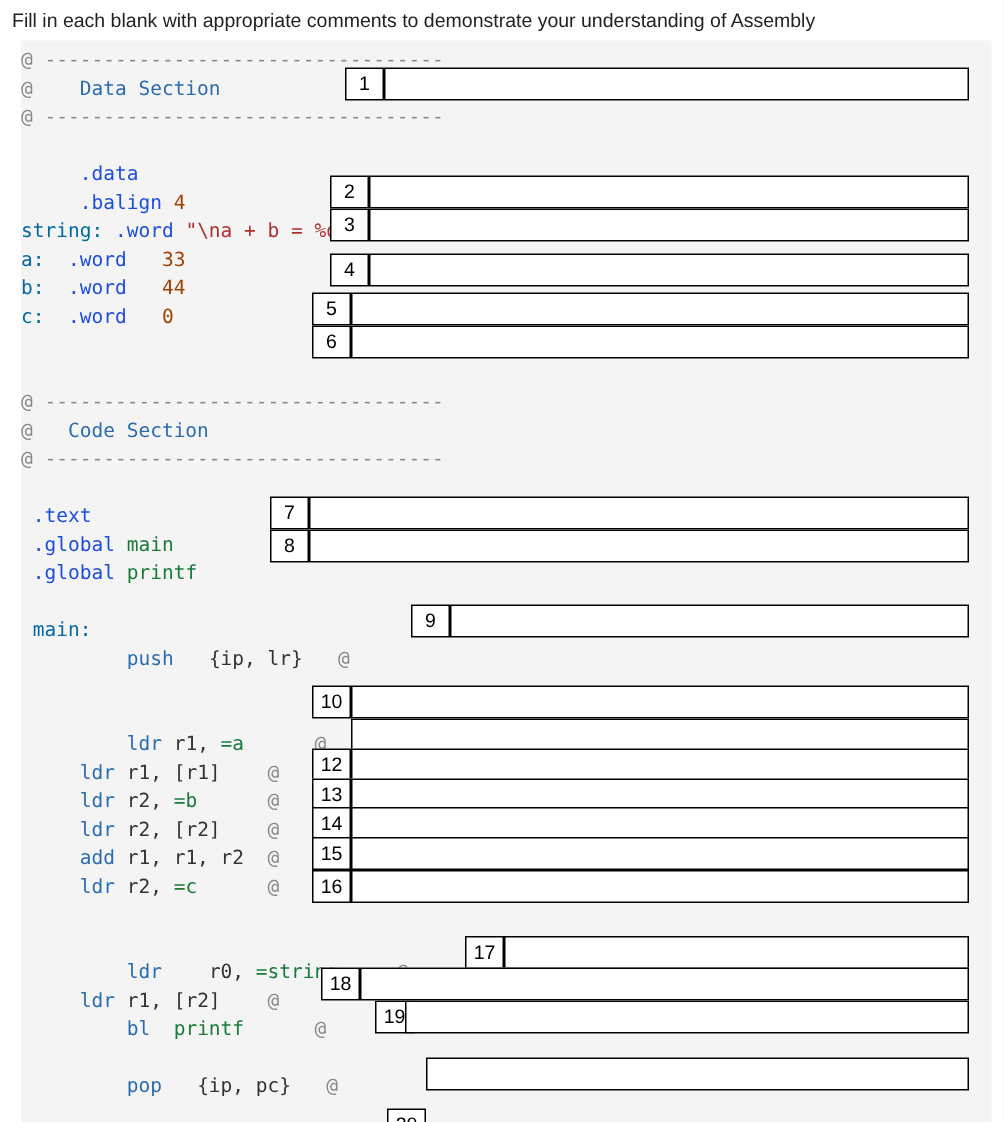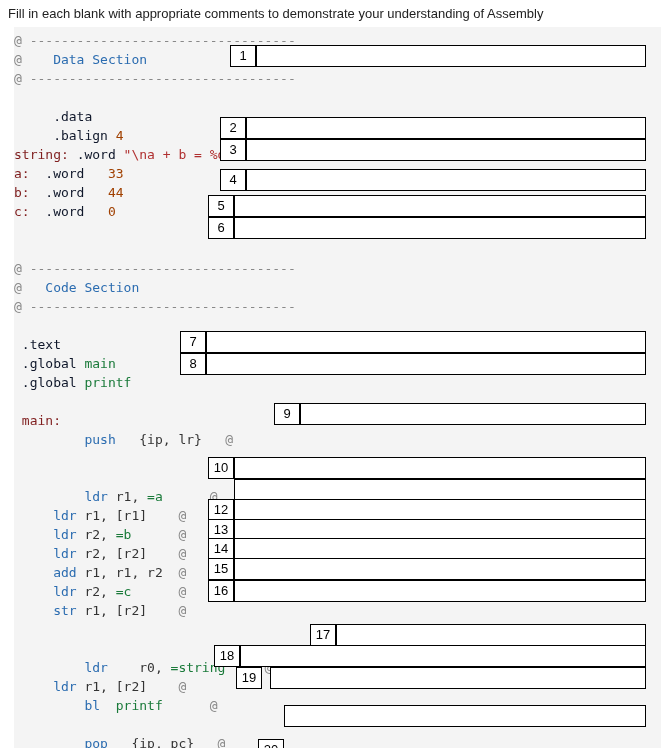--- a/index.html
+++ b/index.html
@@ -21,22 +21,22 @@
   font-family: Consolas, monospace;
   font-size: 13px;
   line-height: 19px;
   position: relative;
   padding: 4px 0 30px 0;
   color: #333;
 }
 .line { white-space: pre; position: relative; height: 19px; }
 .at { color: #888; }
 .sect { color: #2b6cb0; }
-.dir { color: #0f172a; text-align: center; }
-.lbl { color: #7f1d1d; }
+.dir { color: #1d4ed8; text-align: center; }
+.lbl { color: #0369a1; }
 .kw { color: #2b6cb0; }
 .id { color: #1a7a3a; }
 .str { color: #b03030; }
 .num { color: #a04000; }
 .dashes { color: #888; }
 .blank-box {
   position: absolute;
   border: 1px solid #000;
   background: #fff;
   height: 22px;
@@ -83,21 +83,20 @@
 <div class="line"> <span class="lbl">main:</span></div>
 <div class="line">         <span class="kw">push</span>   <span>{ip, lr}</span>   <span class="at">@</span></div>
 <div class="line"> </div>
 <div class="line"> </div>
 <div class="line">         <span class="kw">ldr</span> <span>r1,</span> <span class="id">=a</span>      <span class="at">@</span></div>
 <div class="line">     <span class="kw">ldr</span> <span>r1,</span> <span>[r1]</span>    <span class="at">@</span></div>
 <div class="line">     <span class="kw">ldr</span> <span>r2,</span> <span class="id">=b</span>      <span class="at">@</span></div>
 <div class="line">     <span class="kw">ldr</span> <span>r2,</span> <span>[r2]</span>    <span class="at">@</span></div>
 <div class="line">     <span class="kw">add</span> <span>r1, r1, r2</span>  <span class="at">@</span></div>
 <div class="line">     <span class="kw">ldr</span> <span>r2,</span> <span class="id">=c</span>      <span class="at">@</span></div>
-<div class="line">     <span class="kw">str</span> <span>r1,</span> <span>[r2]</span>    <span class="at">@</span></div>
 <div class="line"> </div>
 <div class="line"> </div>
 <div class="line">         <span class="kw">ldr</span>    <span>r0,</span> <span class="id">=string</span>     <span class="at">@</span></div>
 <div class="line">     <span class="kw">ldr</span> <span>r1,</span> <span>[r2]</span>    <span class="at">@</span></div>
 <div class="line">         <span class="kw">bl</span>  <span class="id">printf</span>      <span class="at">@</span></div>
 <div class="line"> </div>
 <div class="line">         <span class="kw">pop</span>   <span>{ip, pc}</span>   <span class="at">@</span></div>
 
 <div class="num-box" style="left:216px; top:18px;">1</div>
 <div class="blank-box" style="left:242px; top:18px; width:390px;"></div>
@@ -146,19 +145,19 @@
 
 <div class="num-box" style="left:194px; top:553px;">16</div>
 <div class="blank-box" style="left:220px; top:553px; width:412px;"></div>
 
 <div class="num-box" style="left:296px; top:597px;">17</div>
 <div class="blank-box" style="left:322px; top:597px; width:310px;"></div>
 
 <div class="num-box" style="left:200px; top:618px;">18</div>
 <div class="blank-box" style="left:226px; top:618px; width:406px;"></div>
 
-<div class="num-box" style="left:222px; top:640px;">19</div>
+<div class="num-box" style="left:236px; top:640px;">19</div>
 <div class="blank-box" style="left:256px; top:640px; width:376px;"></div>
 
 <div class="num-box" style="left:244px; top:712px;">20</div>
 <div class="blank-box" style="left:270px; top:678px; width:362px;"></div>
 
 </div>
 
 </body></html>

